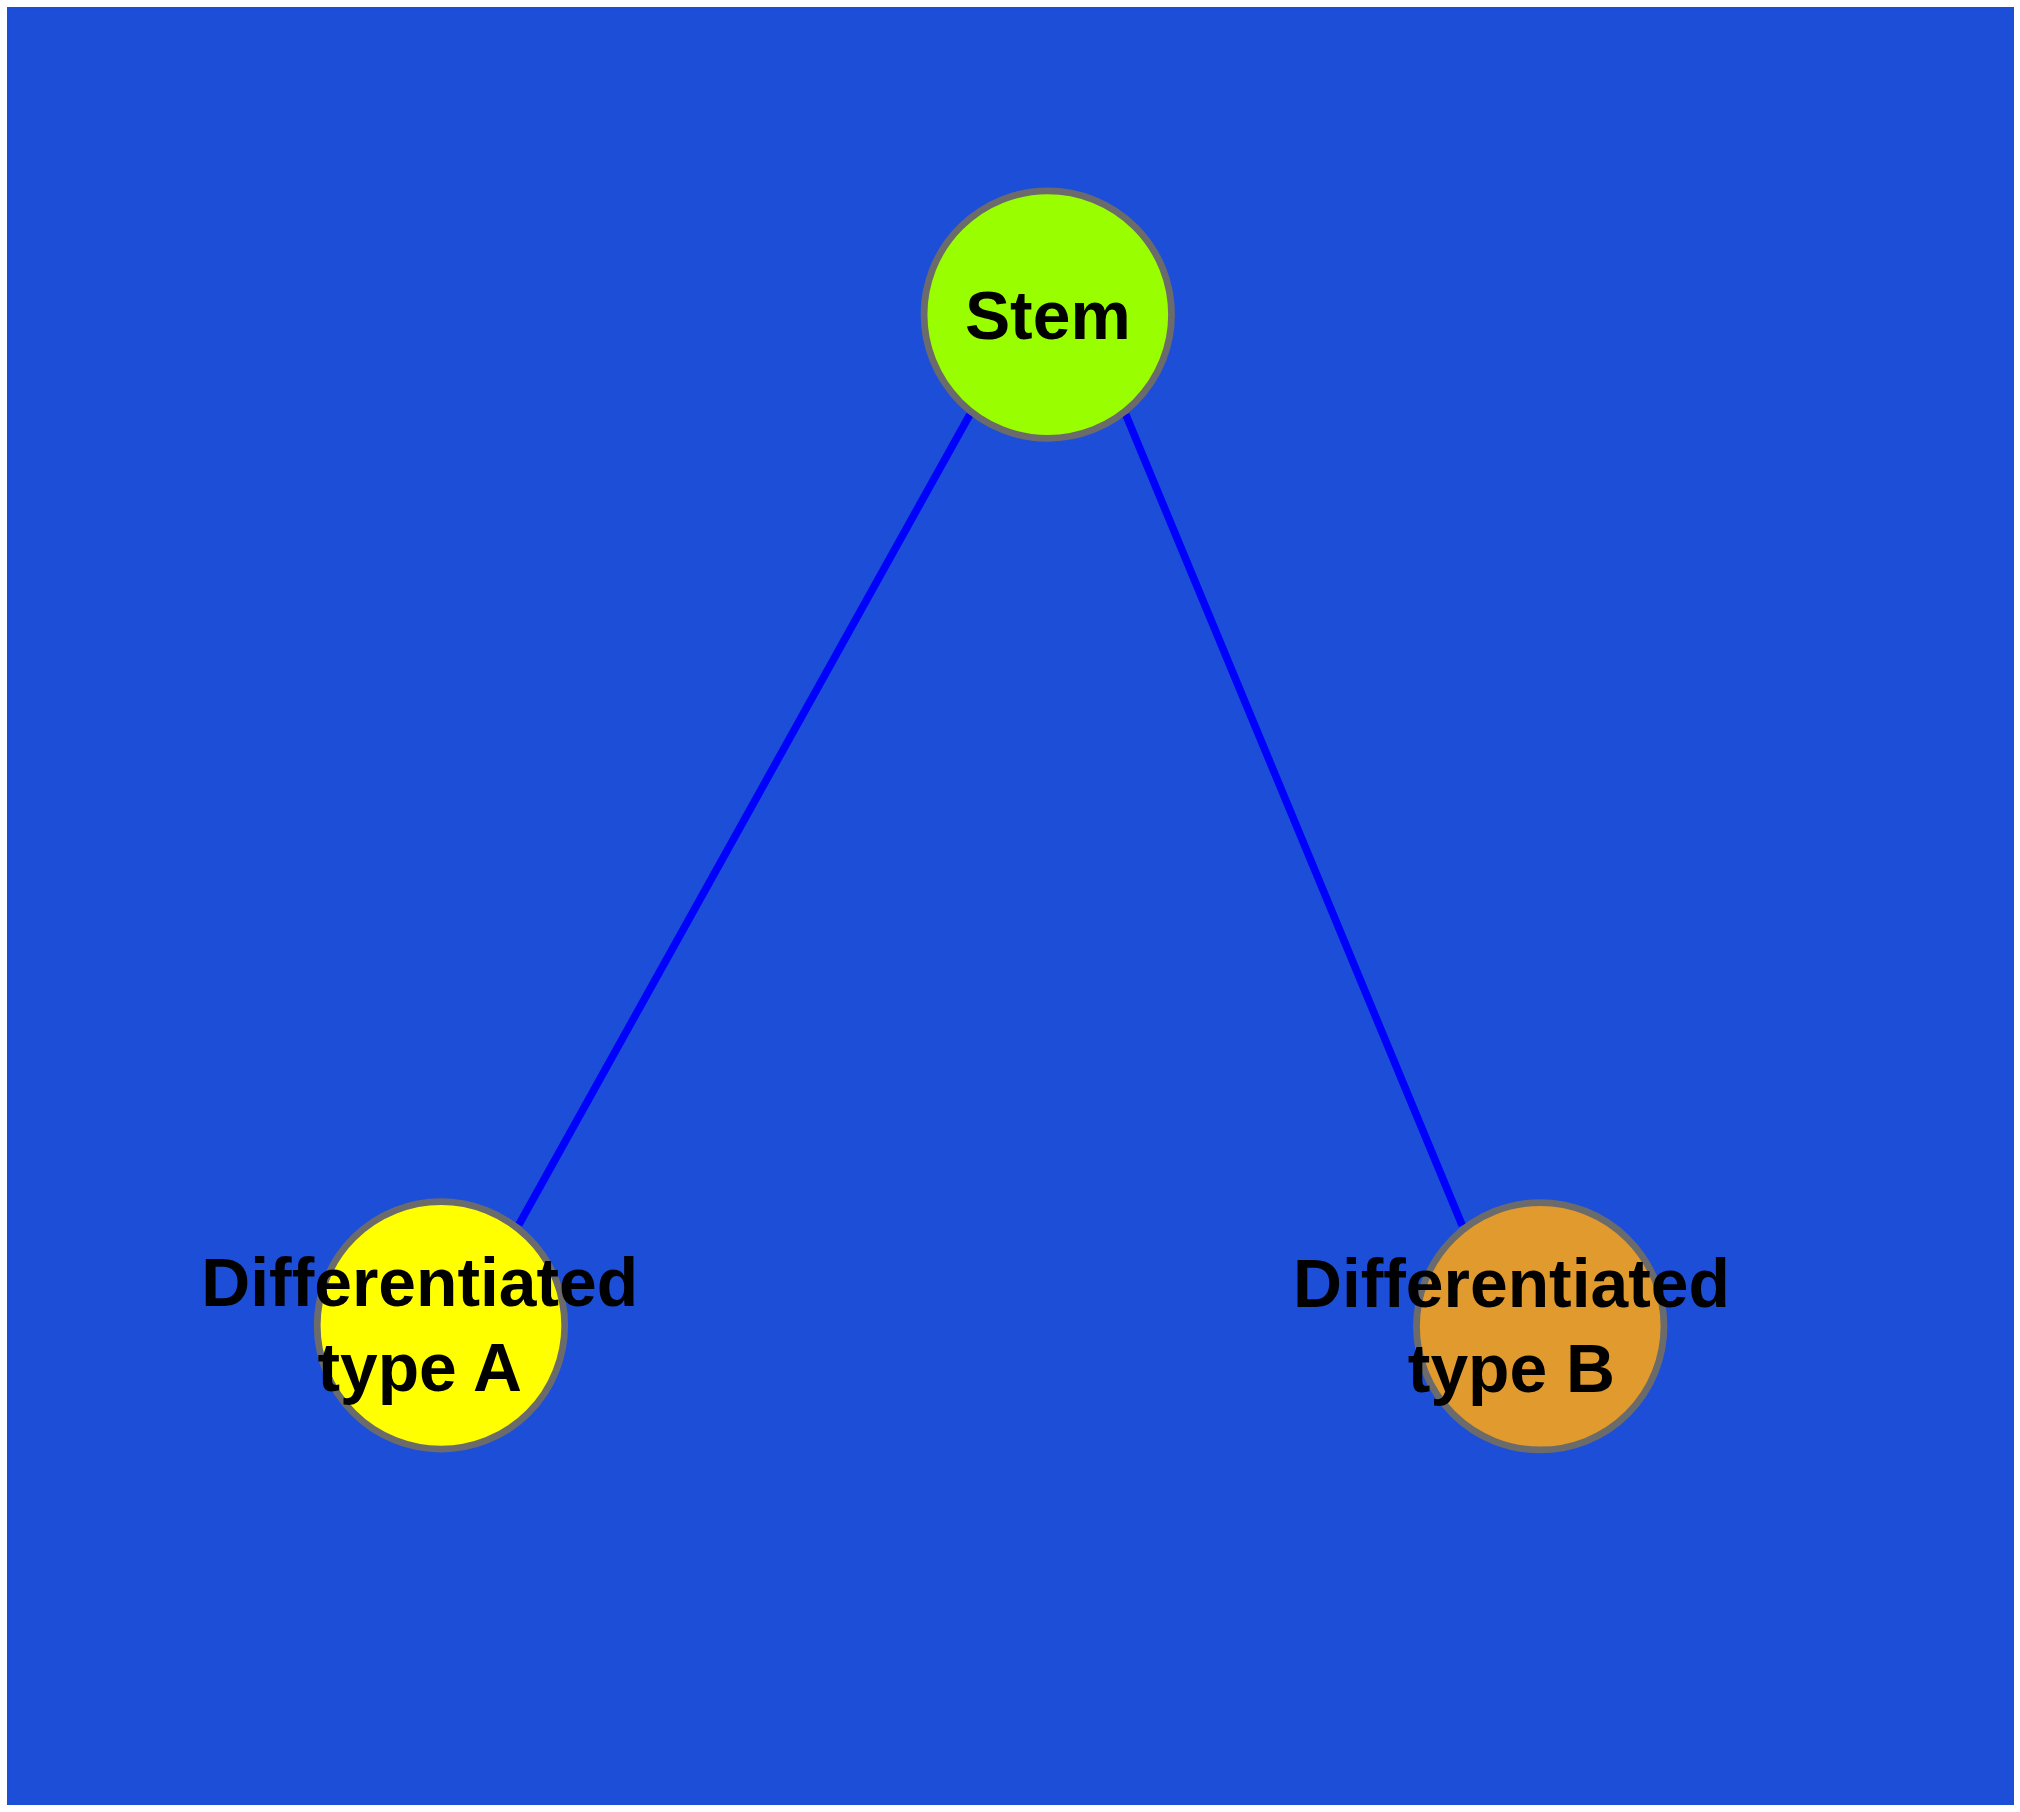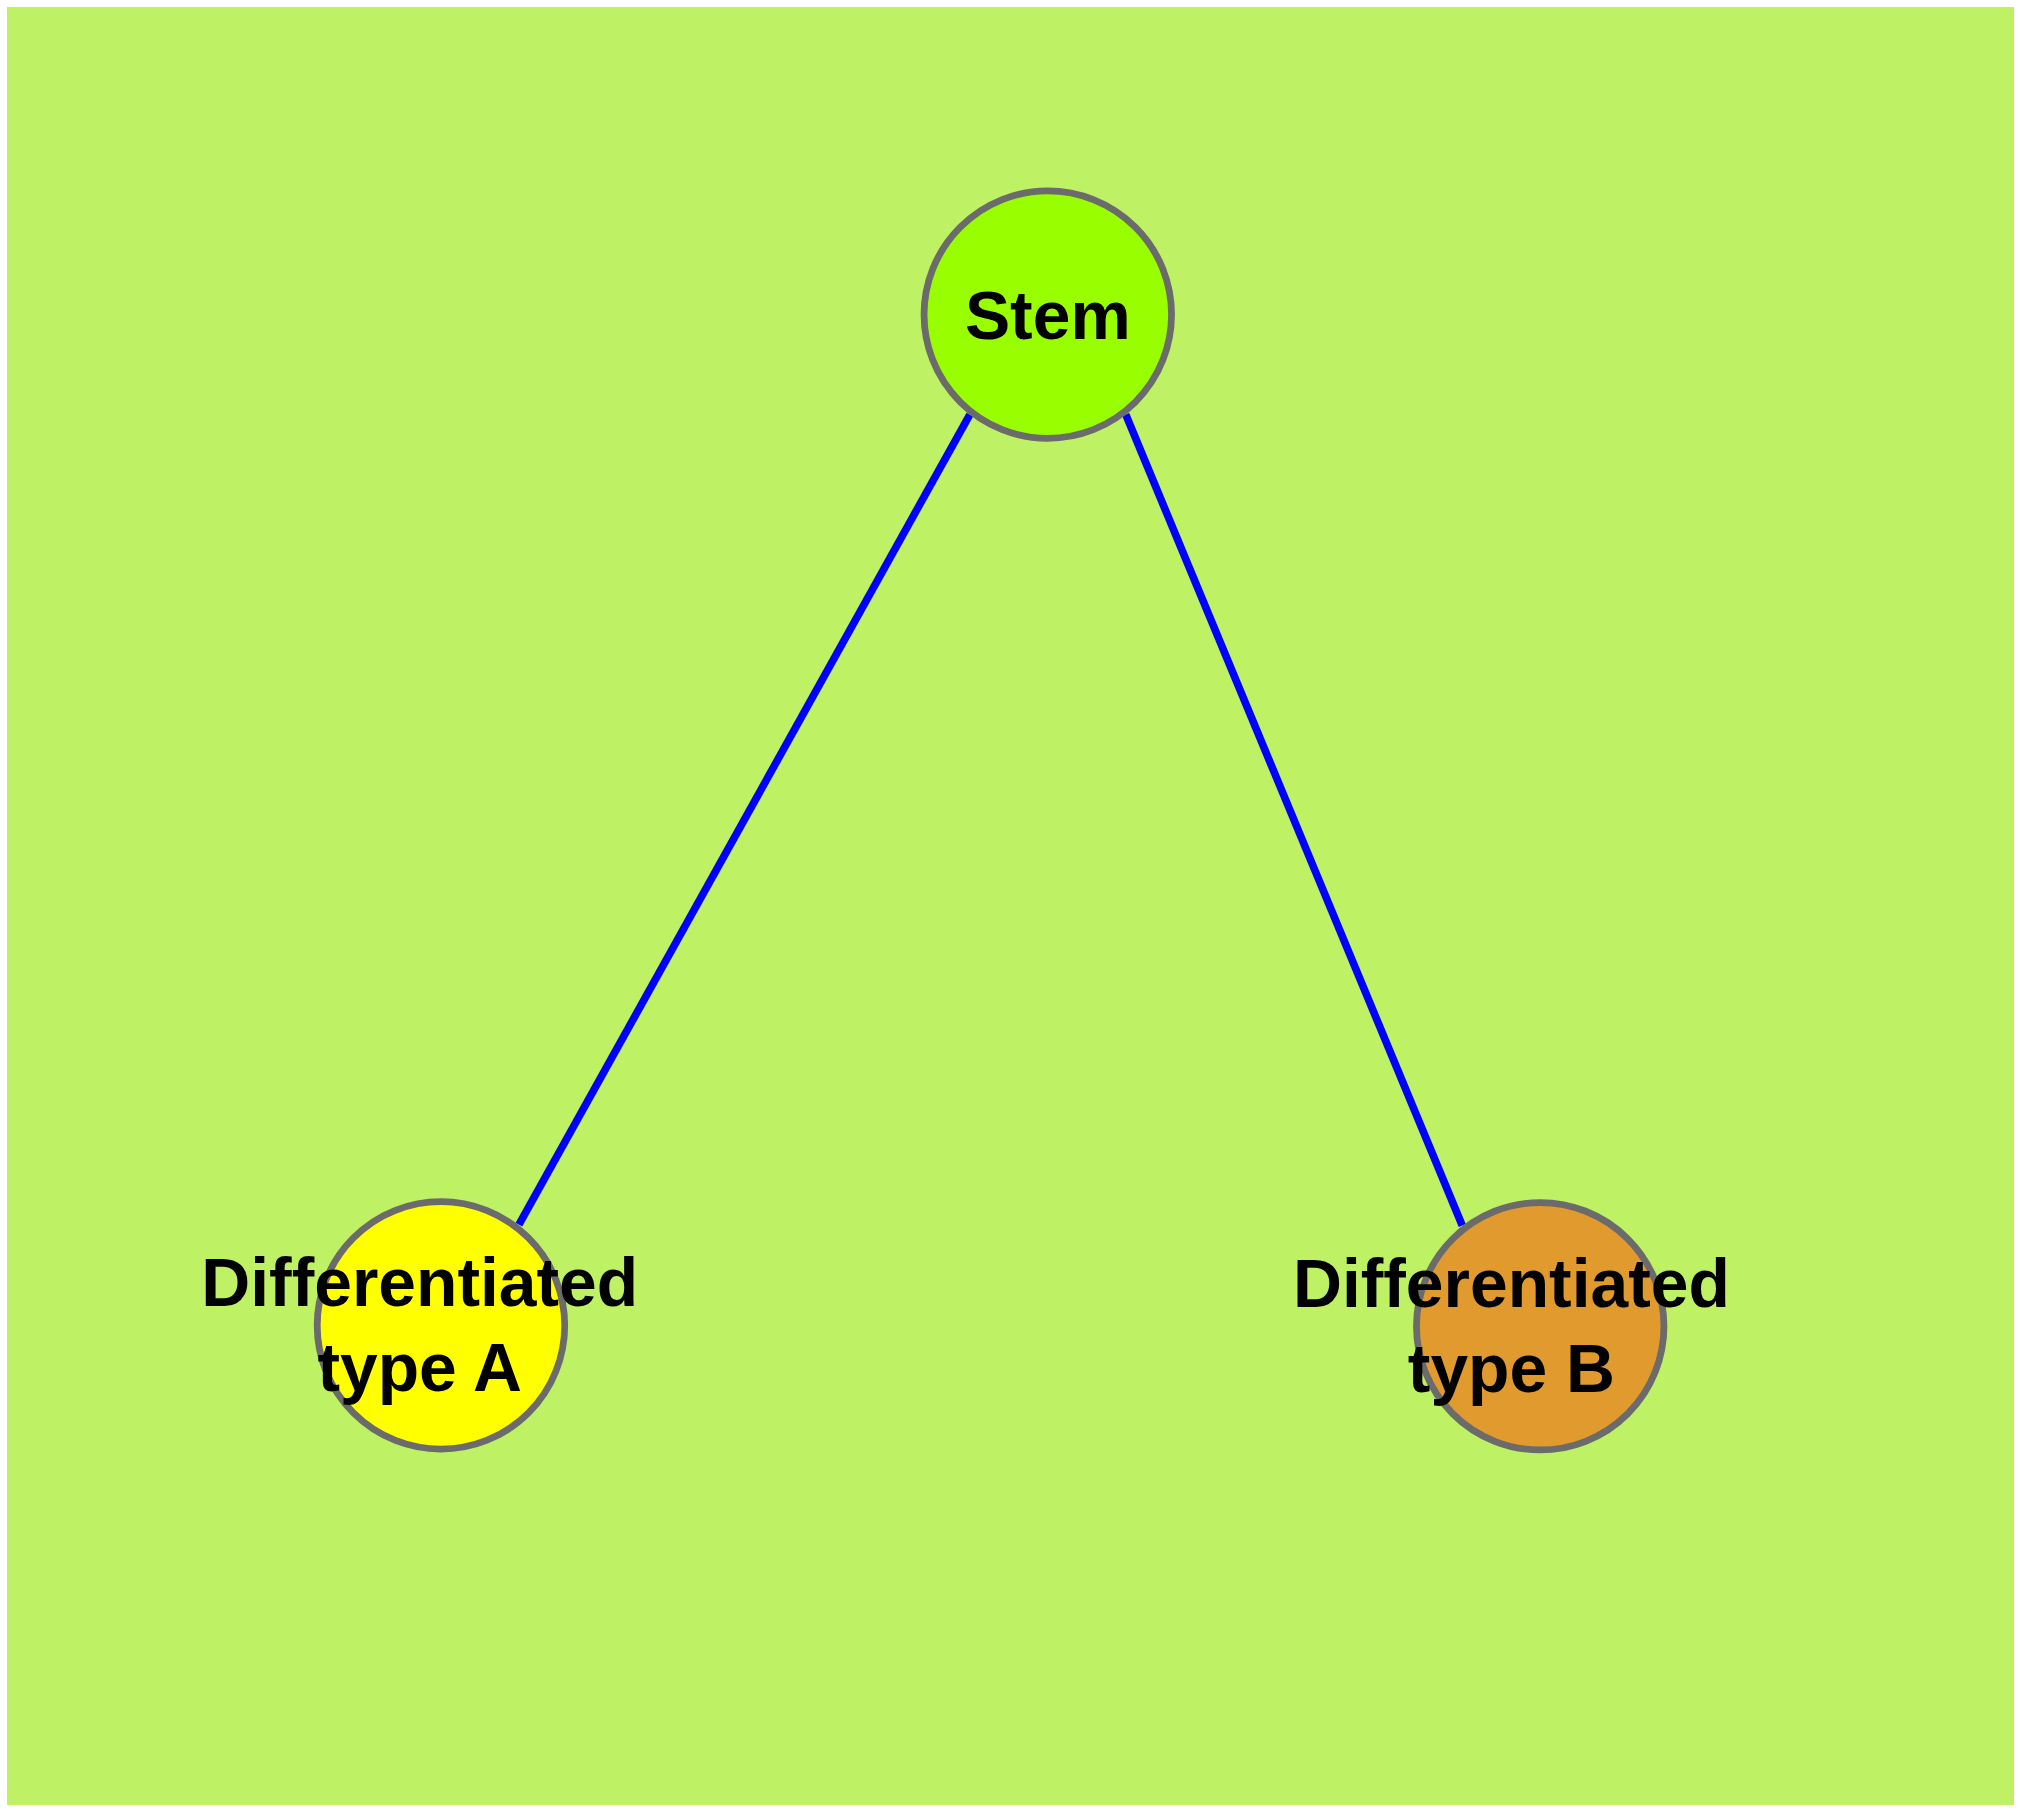--- a/index.html
+++ b/index.html
@@ -14,21 +14,21 @@
     background: #ffffff;
     overflow: hidden;
     font-family: "Liberation Sans", sans-serif;
   }
   #plot-area {
     position: absolute;
     left: 6.8px;
     top: 6.8px;
     width: 2007px;
     height: 1798px;
-    background: #bef264;
+    background: #1d4ed8;
   }
   #graph-svg {
     position: absolute;
     left: 0;
     top: 0;
     width: 100%;
     height: 100%;
     display: block;
   }
   .node-label {

